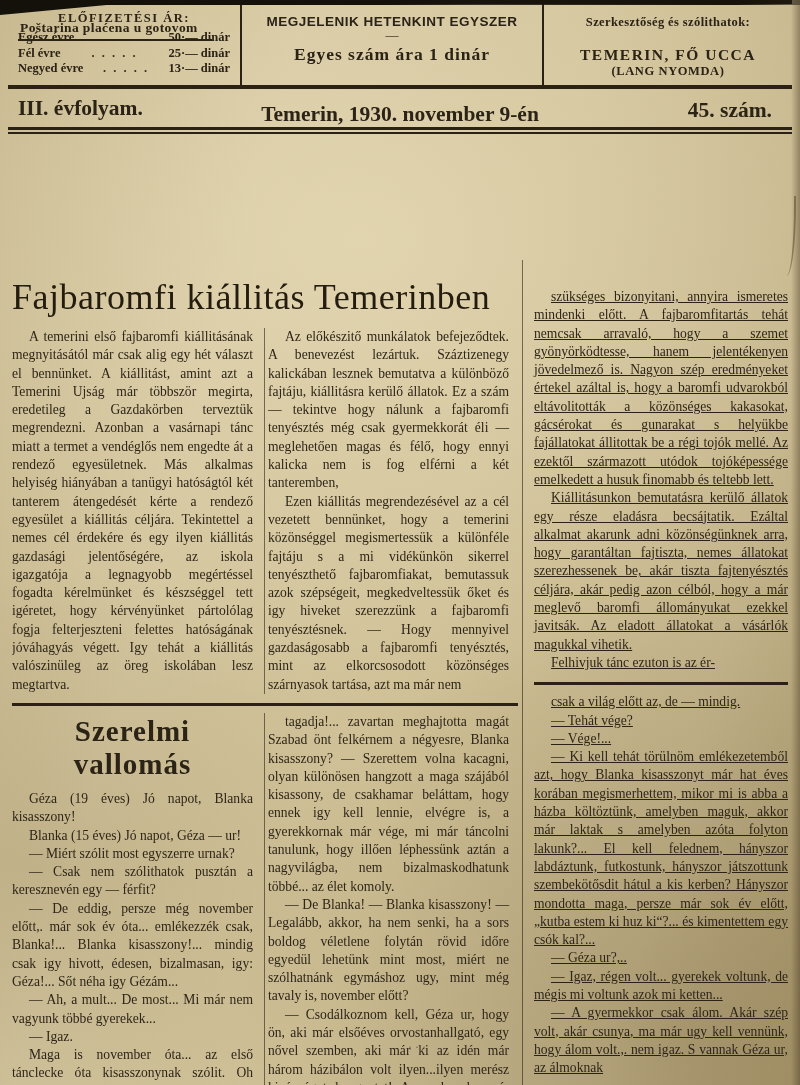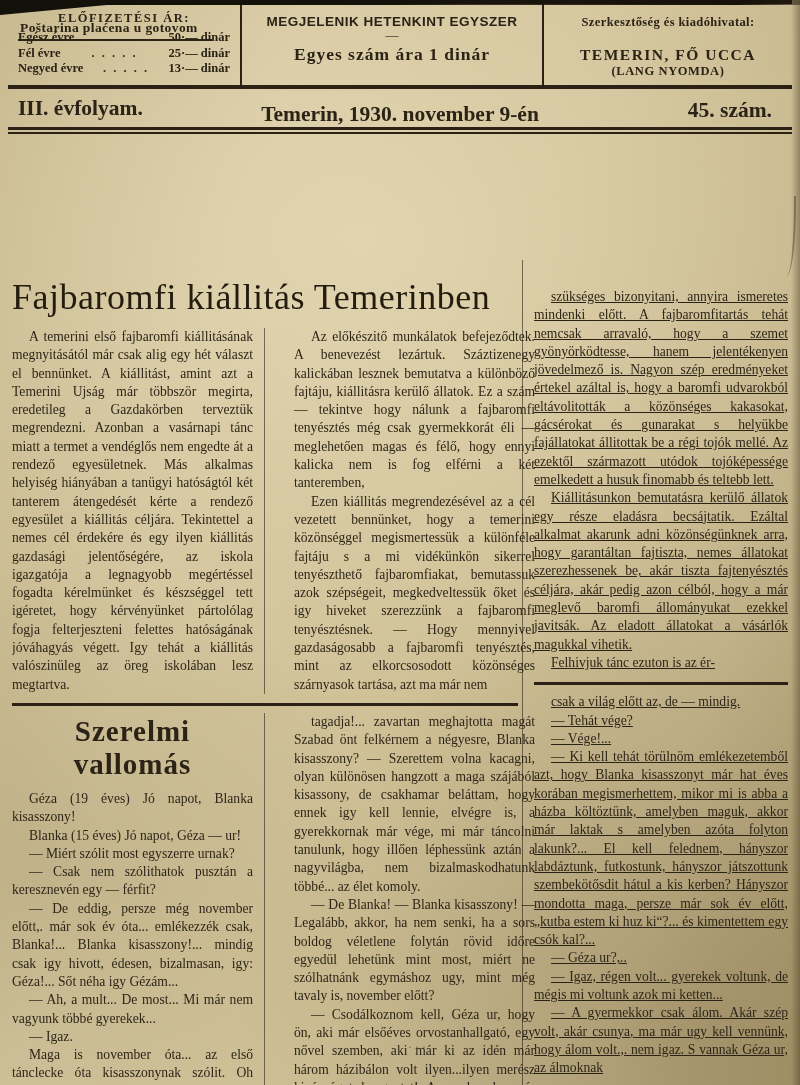--- a/index.html
+++ b/index.html
@@ -60,21 +60,21 @@
 
   
   .content { position:absolute; top:260px; left:12px; right:12px; bottom:0; display:flex; overflow:hidden; }
   .left-region { width:506px; flex:none; }
   .right-region { flex:1; border-left:1px solid rgba(43,34,21,.6); margin-left:4px; padding-left:11px; padding-top:28px;text-decoration:underline; }
 
   .headline-1 { margin:16px 0 10px; font-size:36px; font-weight:normal; letter-spacing:.5px;
     white-space:nowrap; color:#241d0f; }
   .cols-row { display:flex; align-items:stretch; }
   .c { width:241px; flex:none; }
-  .c2 { border-left:1px solid rgba(43,34,21,.6); margin-left:11px; padding-left:29px; }
+  .c2 { border-left:1px solid rgba(43,34,21,.6); margin-left:11px; padding-left:3px; }
 
   .article-rule { height:3px; background:#2b2215; margin:9px 0 7px; }
   .article-rule.r3 { margin:10px 0 8px; }
 
   .headline-2 { margin:2px 0 9px; text-align:center; font-size:29px; font-weight:bold; letter-spacing:1px; }
 
   .copy p { margin:0; text-indent:17px; text-align:justify; font-size:13.6px; line-height:18.3px; color:#2e2619; }
   .footer-mark { position:absolute; left:51%; bottom:30px; font-size:12px; letter-spacing:3px; color:rgba(43,35,22,.55); }
 </style>
 </head>
@@ -109,21 +109,21 @@
         <span class="dots">.  .  .  .  .</span>
         <span class="prc">13·— dinár</span>
       </div>
     </div>
     <div class="cell cell-freq">
       <div class="freq-1">MEGJELENIK HETENKINT EGYSZER</div>
       <div class="freq-dash">—</div>
       <div class="freq-2">Egyes szám ára 1 dinár</div>
     </div>
     <div class="cell cell-edit">
-      <div class="edit-1">Szerkesztőség és kiadóhivatal:</div>
+      <div class="edit-1">Szerkesztőség és szólithatok:</div>
       <div class="edit-2">TEMERIN, FŐ UCCA</div>
       <div class="edit-3">(LANG NYOMDA)</div>
     </div>
   </div>
 
   <div class="bar bar-a"></div>
 
   <div class="dateline">
     <span class="vol">III. évfolyam.</span>
     <span class="pd">Temerin, 1930. november 9-én</span>

